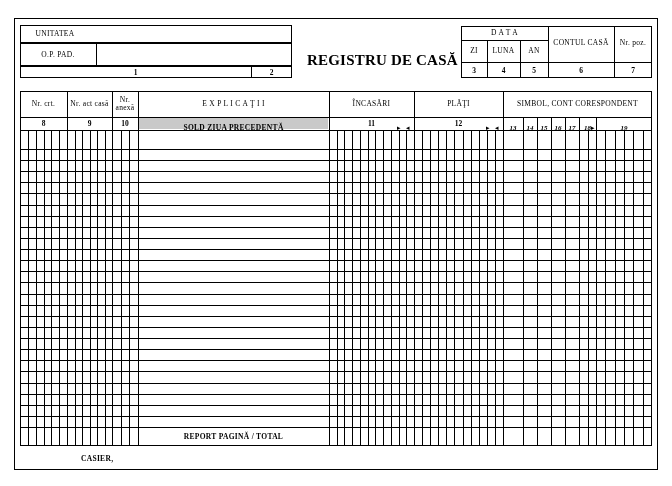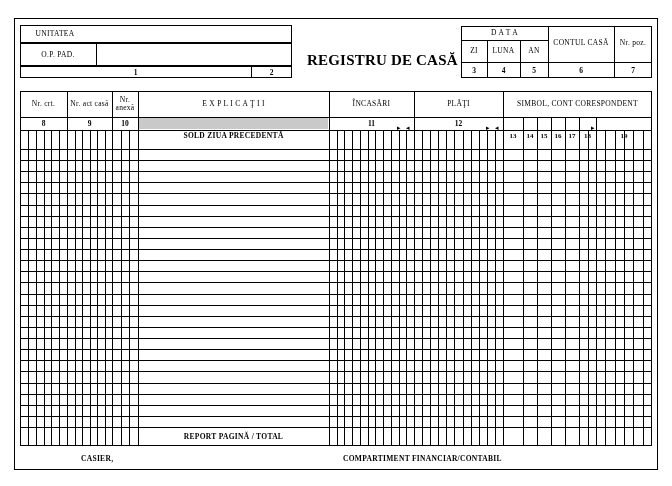--- a/index.html
+++ b/index.html
@@ -180,27 +180,26 @@
 
   <div class="shade" style="left:125px; top:100px; width:189px; height:11px;"></div>
 
   <div class="arrow" style="left:383px; top:107px;">▸</div>
   <div class="arrow" style="left:392px; top:107px;">◂</div>
   <div class="arrow" style="left:472px; top:107px;">▸</div>
   <div class="arrow" style="left:481px; top:107px;">◂</div>
   <div class="arrow" style="left:577px; top:107px;">▸</div>
 
   <div class="hline" style="left:6px; top:131px; width:632px;"></div>
-  <div class="bandtext" style="left:124px; top:108px; width:191px; height:19px;">SOLD ZIUA PRECEDENTĂ</div>
+  <div class="bandtext" style="left:124px; top:100px; width:191px; height:19px;">SOLD ZIUA PRECEDENTĂ</div>
 
   <div class="hline" style="left:6px; top:409px; width:632px;"></div>
   <div class="bandtext" style="left:124px; top:409px; width:191px; height:19px;">REPORT  PAGINĂ / TOTAL</div>
 
   <div class="footlbl" style="left:48px; top:436px;">CASIER,</div>
-  <div class="footlbl" style="left:310px; top:436px;">COMPARTIMENT FINANCIAR/CONTABIL</div>
 
   <div id="fine-grid" style="position:absolute; left:0; top:0; width:644px; height:452px;">
       <div class="vline" style="left: 13.8333px; top: 112px; height: 316px;"></div>
       <div class="vline" style="left: 21.6667px; top: 112px; height: 316px;"></div>
       <div class="vline" style="left: 29.5px; top: 112px; height: 316px;"></div>
       <div class="vline" style="left: 37.3333px; top: 112px; height: 316px;"></div>
       <div class="vline" style="left: 45.1667px; top: 112px; height: 316px;"></div>
       <div class="vline" style="left: 60.5px; top: 112px; height: 316px;"></div>
       <div class="vline" style="left: 68px; top: 112px; height: 316px;"></div>
       <div class="vline" style="left: 75.5px; top: 112px; height: 316px;"></div>
@@ -260,21 +259,21 @@
       <div class="rowline" style="left: 6px; top: 308.92px; width: 632px;"></div>
       <div class="rowline" style="left: 6px; top: 320.04px; width: 632px;"></div>
       <div class="rowline" style="left: 6px; top: 331.16px; width: 632px;"></div>
       <div class="rowline" style="left: 6px; top: 342.28px; width: 632px;"></div>
       <div class="rowline" style="left: 6px; top: 353.4px; width: 632px;"></div>
       <div class="rowline" style="left: 6px; top: 364.52px; width: 632px;"></div>
       <div class="rowline" style="left: 6px; top: 375.64px; width: 632px;"></div>
       <div class="rowline" style="left: 6px; top: 386.76px; width: 632px;"></div>
       <div class="rowline" style="left: 6px; top: 397.88px; width: 632px;"></div>
     </div>
-  <div id="simbol-subnums" style="position:absolute; left:0; top:12px; width:644px; height:452px;">
+  <div id="simbol-subnums" style="position:absolute; left:0; top:4px; width:644px; height:452px;font-style:italic;">
       <div class="num" style="left: 489px; top: 99px; width: 20px; height: 13px; font-size: 7px;">13</div>
       <div class="num" style="left: 509px; top: 99px; width: 14px; height: 13px; font-size: 7px;">14</div>
       <div class="num" style="left: 523px; top: 99px; width: 14px; height: 13px; font-size: 7px;">15</div>
       <div class="num" style="left: 537px; top: 99px; width: 14px; height: 13px; font-size: 7px;">16</div>
       <div class="num" style="left: 551px; top: 99px; width: 14px; height: 13px; font-size: 7px;">17</div>
       <div class="num" style="left: 565px; top: 99px; width: 17px; height: 13px; font-size: 7px;">18</div>
       <div class="num" style="left: 582px; top: 99px; width: 56px; height: 13px; font-size: 7px;">19</div>
     </div>
 </div>
 

